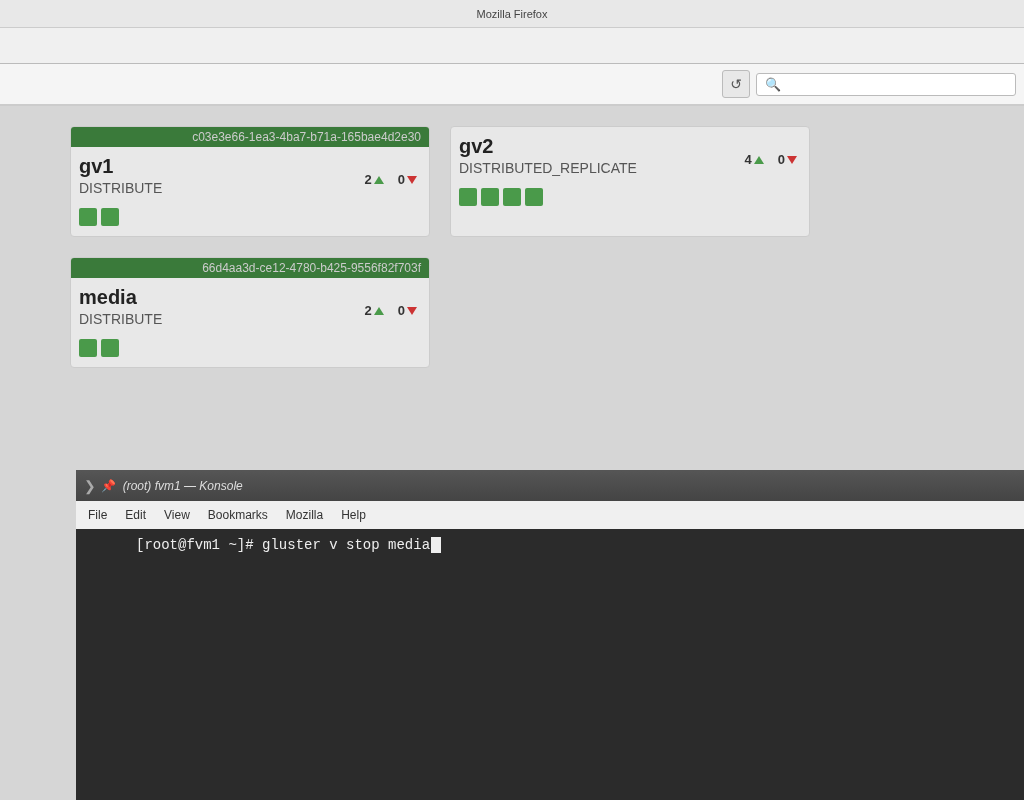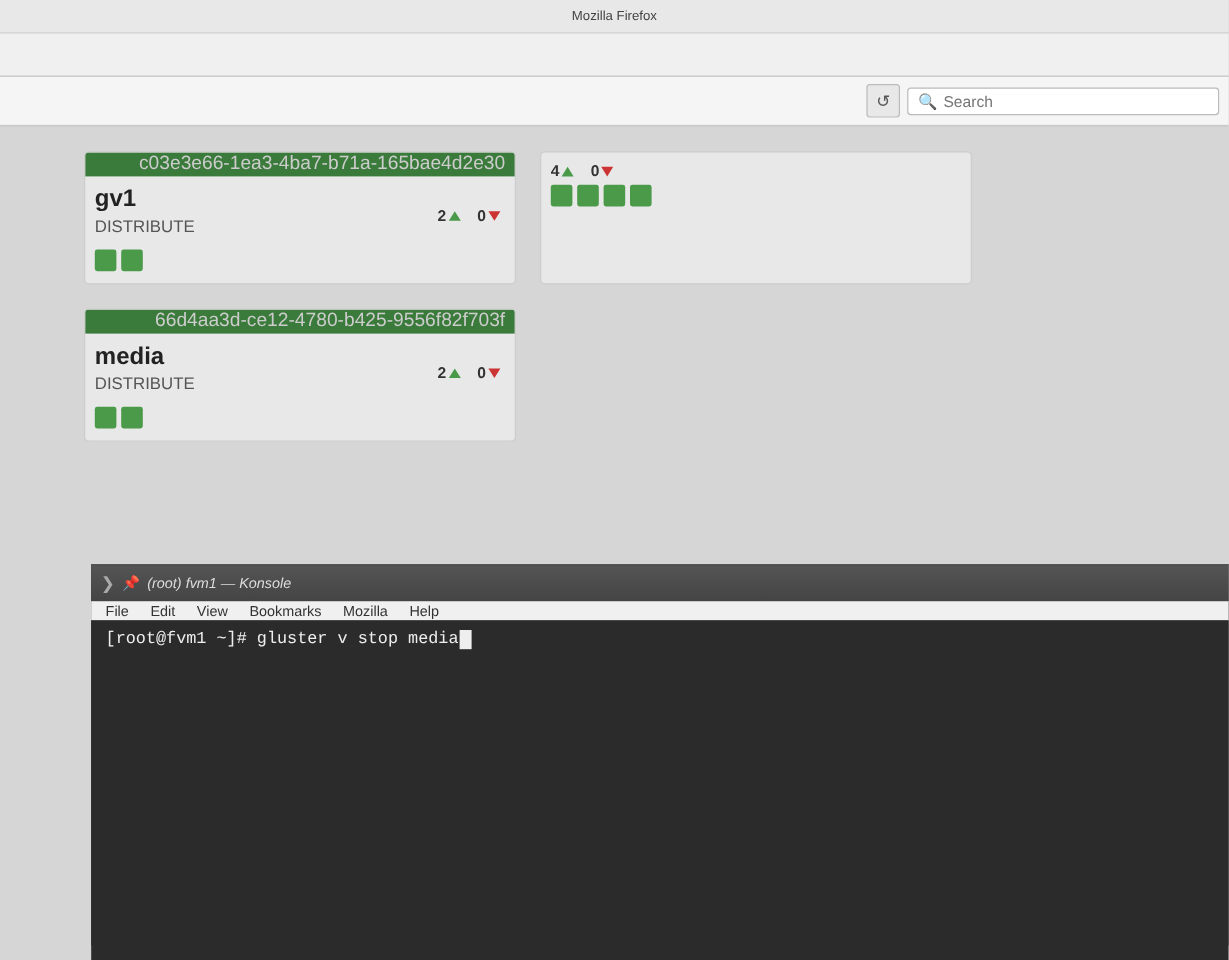--- a/index.html
+++ b/index.html
@@ -105,21 +105,21 @@
     .volume-card-id-bar {
       background: #3a7a3a;
       height: 20px;
       display: flex;
       align-items: center;
       justify-content: flex-end;
       padding: 0 8px;
     }
 
     .volume-card-id-text {
-      font-size: 16px;
+      font-size: 12px;
       color: #ccc;
       margin-left: 10px;
     }
 
     .volume-card-body {
       padding: 8px 12px 10px 8px;
     }
 
     .volume-name {
       font-size: 20px;
@@ -219,21 +219,21 @@
     .konsole-title {
       flex: 1;
       text-align: left;
       font-size: 12px;
       color: #ddd;
       font-style: italic;
     }
 
     .konsole-menubar {
       background: #f0f0f0;
-      height: 16px;
+      height: 28px;
       display: flex;
       align-items: center;
       padding: 0 4px;
       gap: 2px;
     }
 
     .konsole-menu-item {
       font-size: 12px;
       color: #333;
       padding: 3px 8px;
@@ -241,20 +241,21 @@
       border-radius: 2px;
     }
 
     .konsole-terminal {
       background: #2b2b2b;
       padding: 8px 12px;
       font-family: 'Courier New', Courier, monospace;
       font-size: 14px;
       color: #eee;
       height: calc(100% - 58px);
+      margin-left: 48px;
     }
 
     .terminal-prompt {
       display: flex;
       align-items: center;
     }
 
     .cursor-block {
       display: inline-block;
       width: 10px;
@@ -280,21 +281,20 @@
   <span>Mozilla Firefox</span>
 </div>
 
 <div class="browser-toolbar">
 </div>
 
 <div class="nav-bar">
   <div class="nav-refresh-btn" title="Refresh">↺</div>
   <div class="search-box">
     <span class="search-icon-unicode">🔍</span>
-    <input class="search-input" type="text" placeholder="Search" style="">
   </div>
 </div>
 
 <div style="position:relative; width:1024px; height:694px; overflow:hidden; background:#d6d6d6;">
 
   <div class="left-sidebar"></div>
 
   <div class="main-content" style="margin-left:0; padding-left:70px;">
 
     <div class="volume-card">
@@ -321,20 +321,24 @@
         <div class="volume-bricks">
           <div class="brick"></div>
           <div class="brick"></div>
         </div>
       </div>
     </div>
 
     <div class="volume-card">
       <div class="volume-card-body">
         <div class="stats-row">
+          <div>
+            <div class="volume-name">gv2</div>
+            <div class="volume-type">DISTRIBUTED_REPLICATE</div>
+          </div>
           <div class="stats-numbers">
             <div class="stat-up">
               <span>4</span>
               <span class="arrow-up"></span>
             </div>
             <div class="stat-up">
               <span>0</span>
               <span class="arrow-down"></span>
             </div>
           </div>

